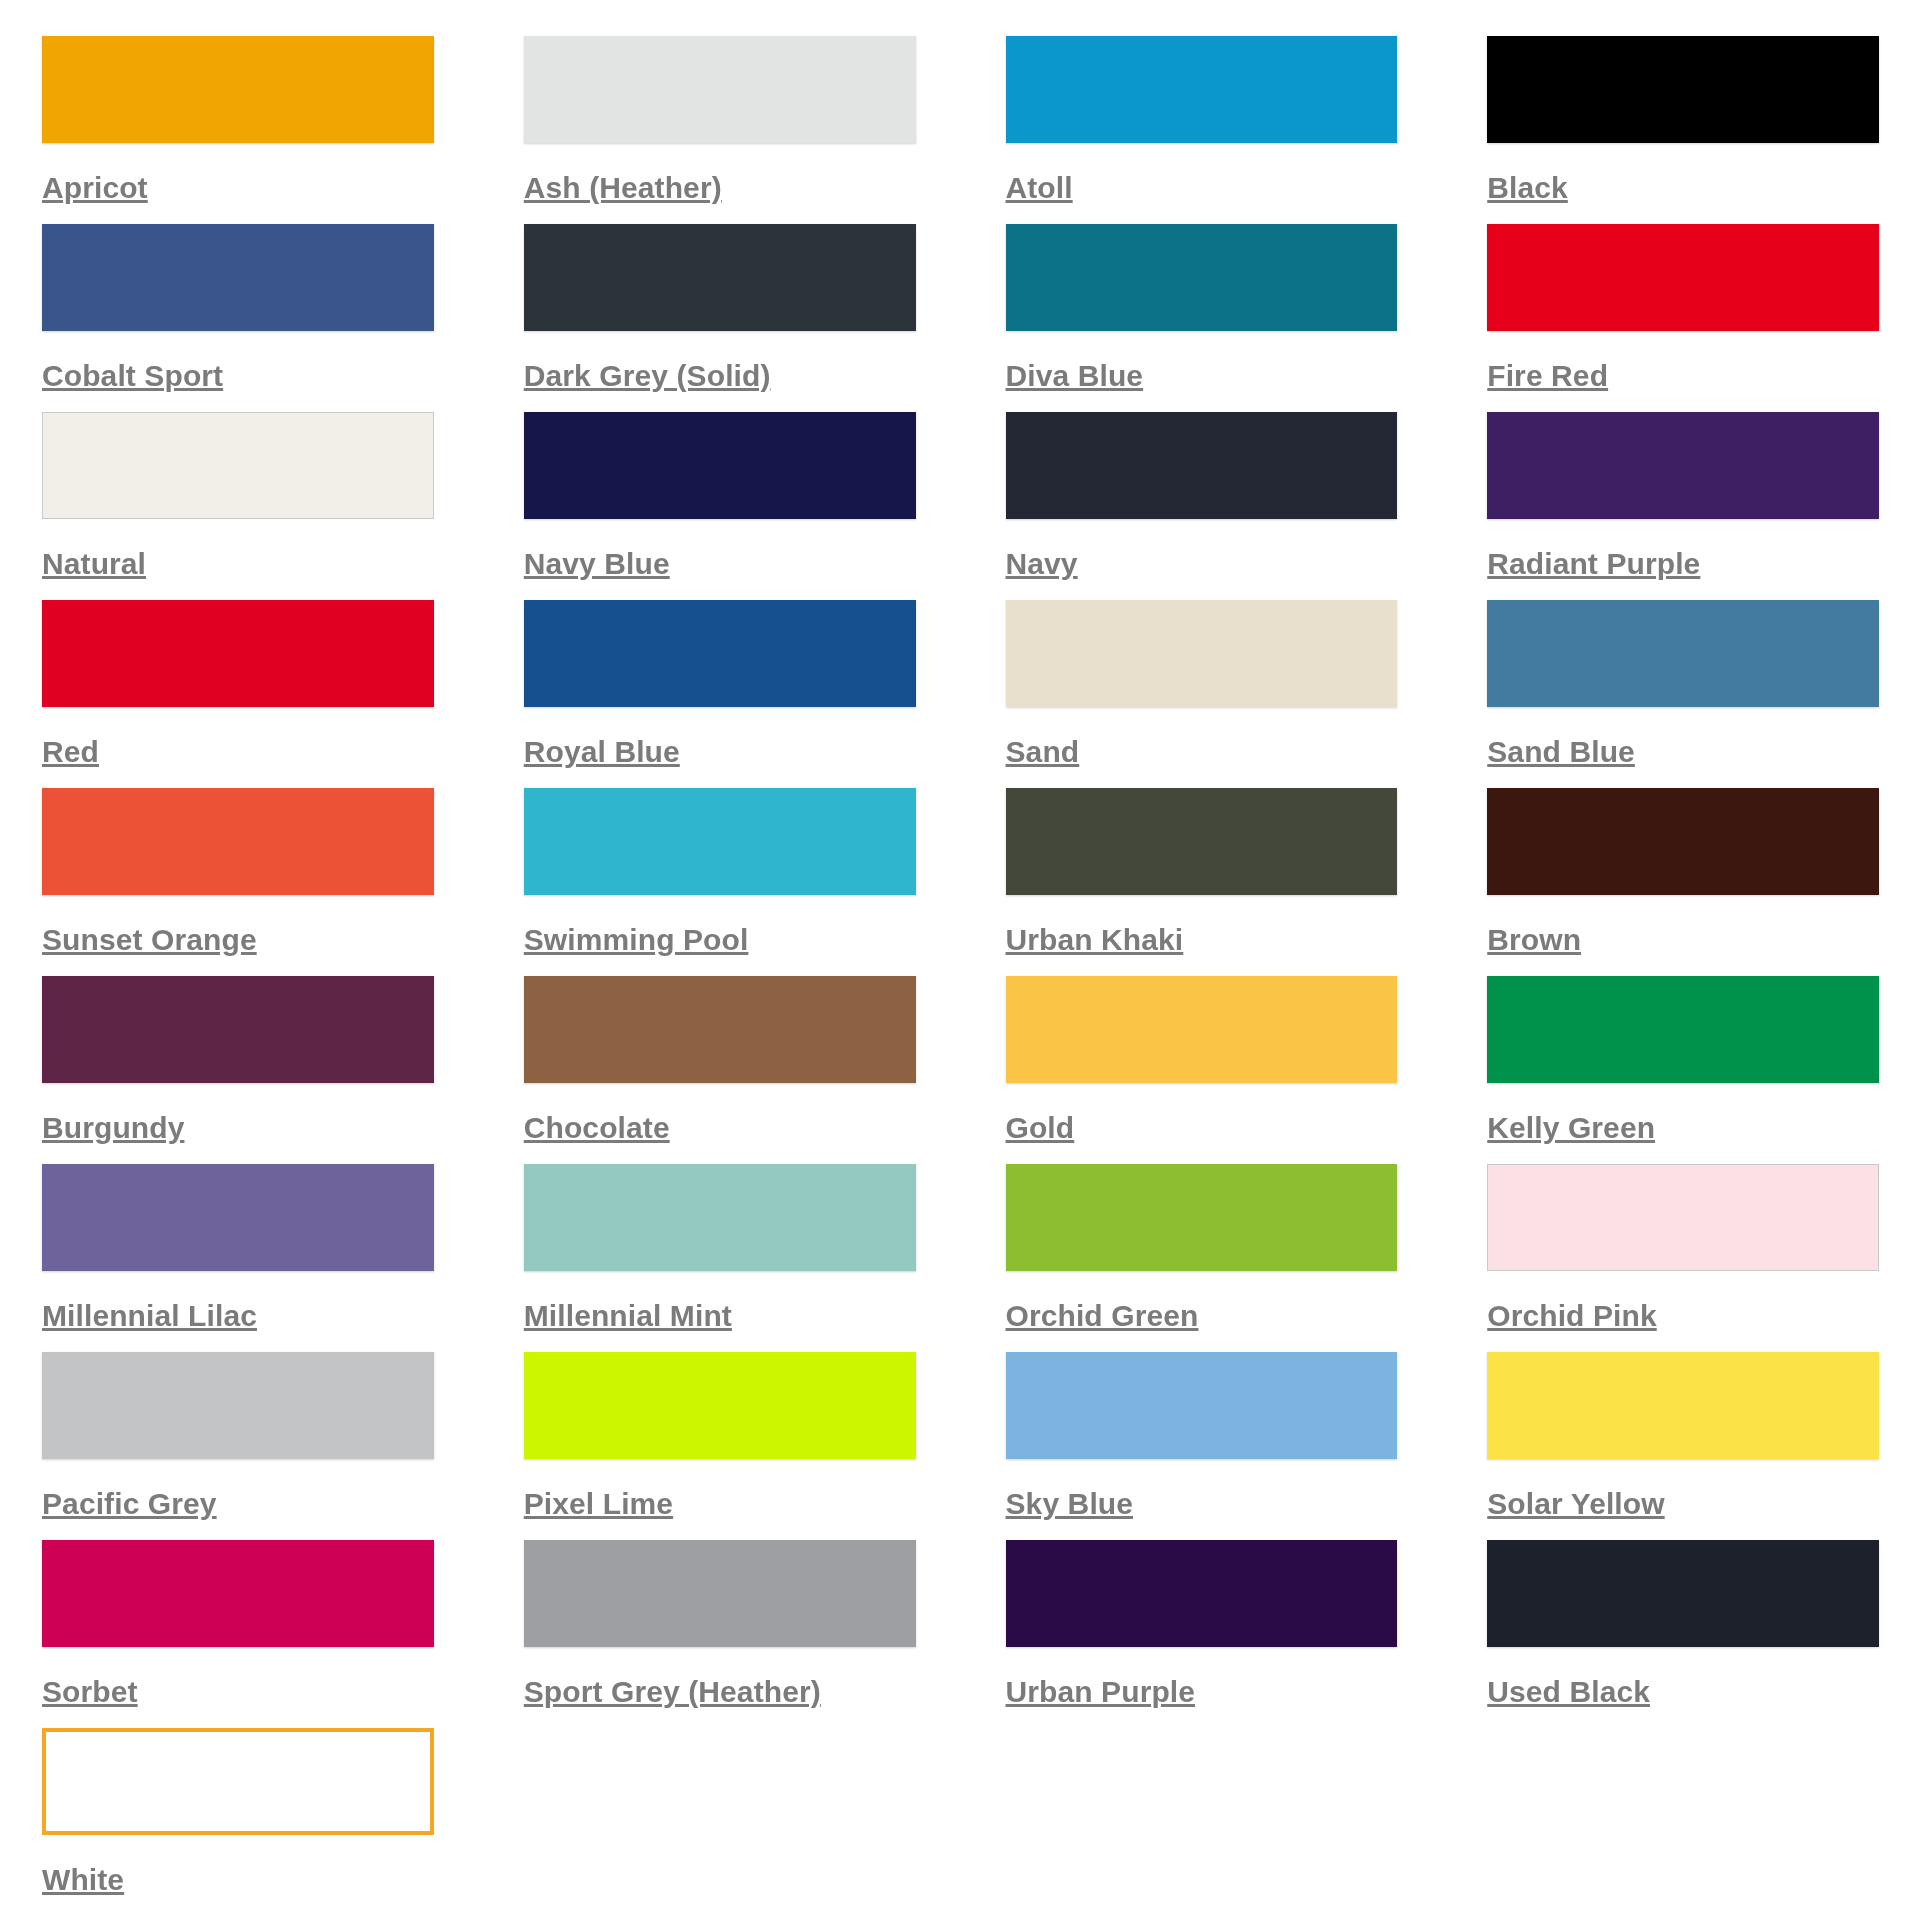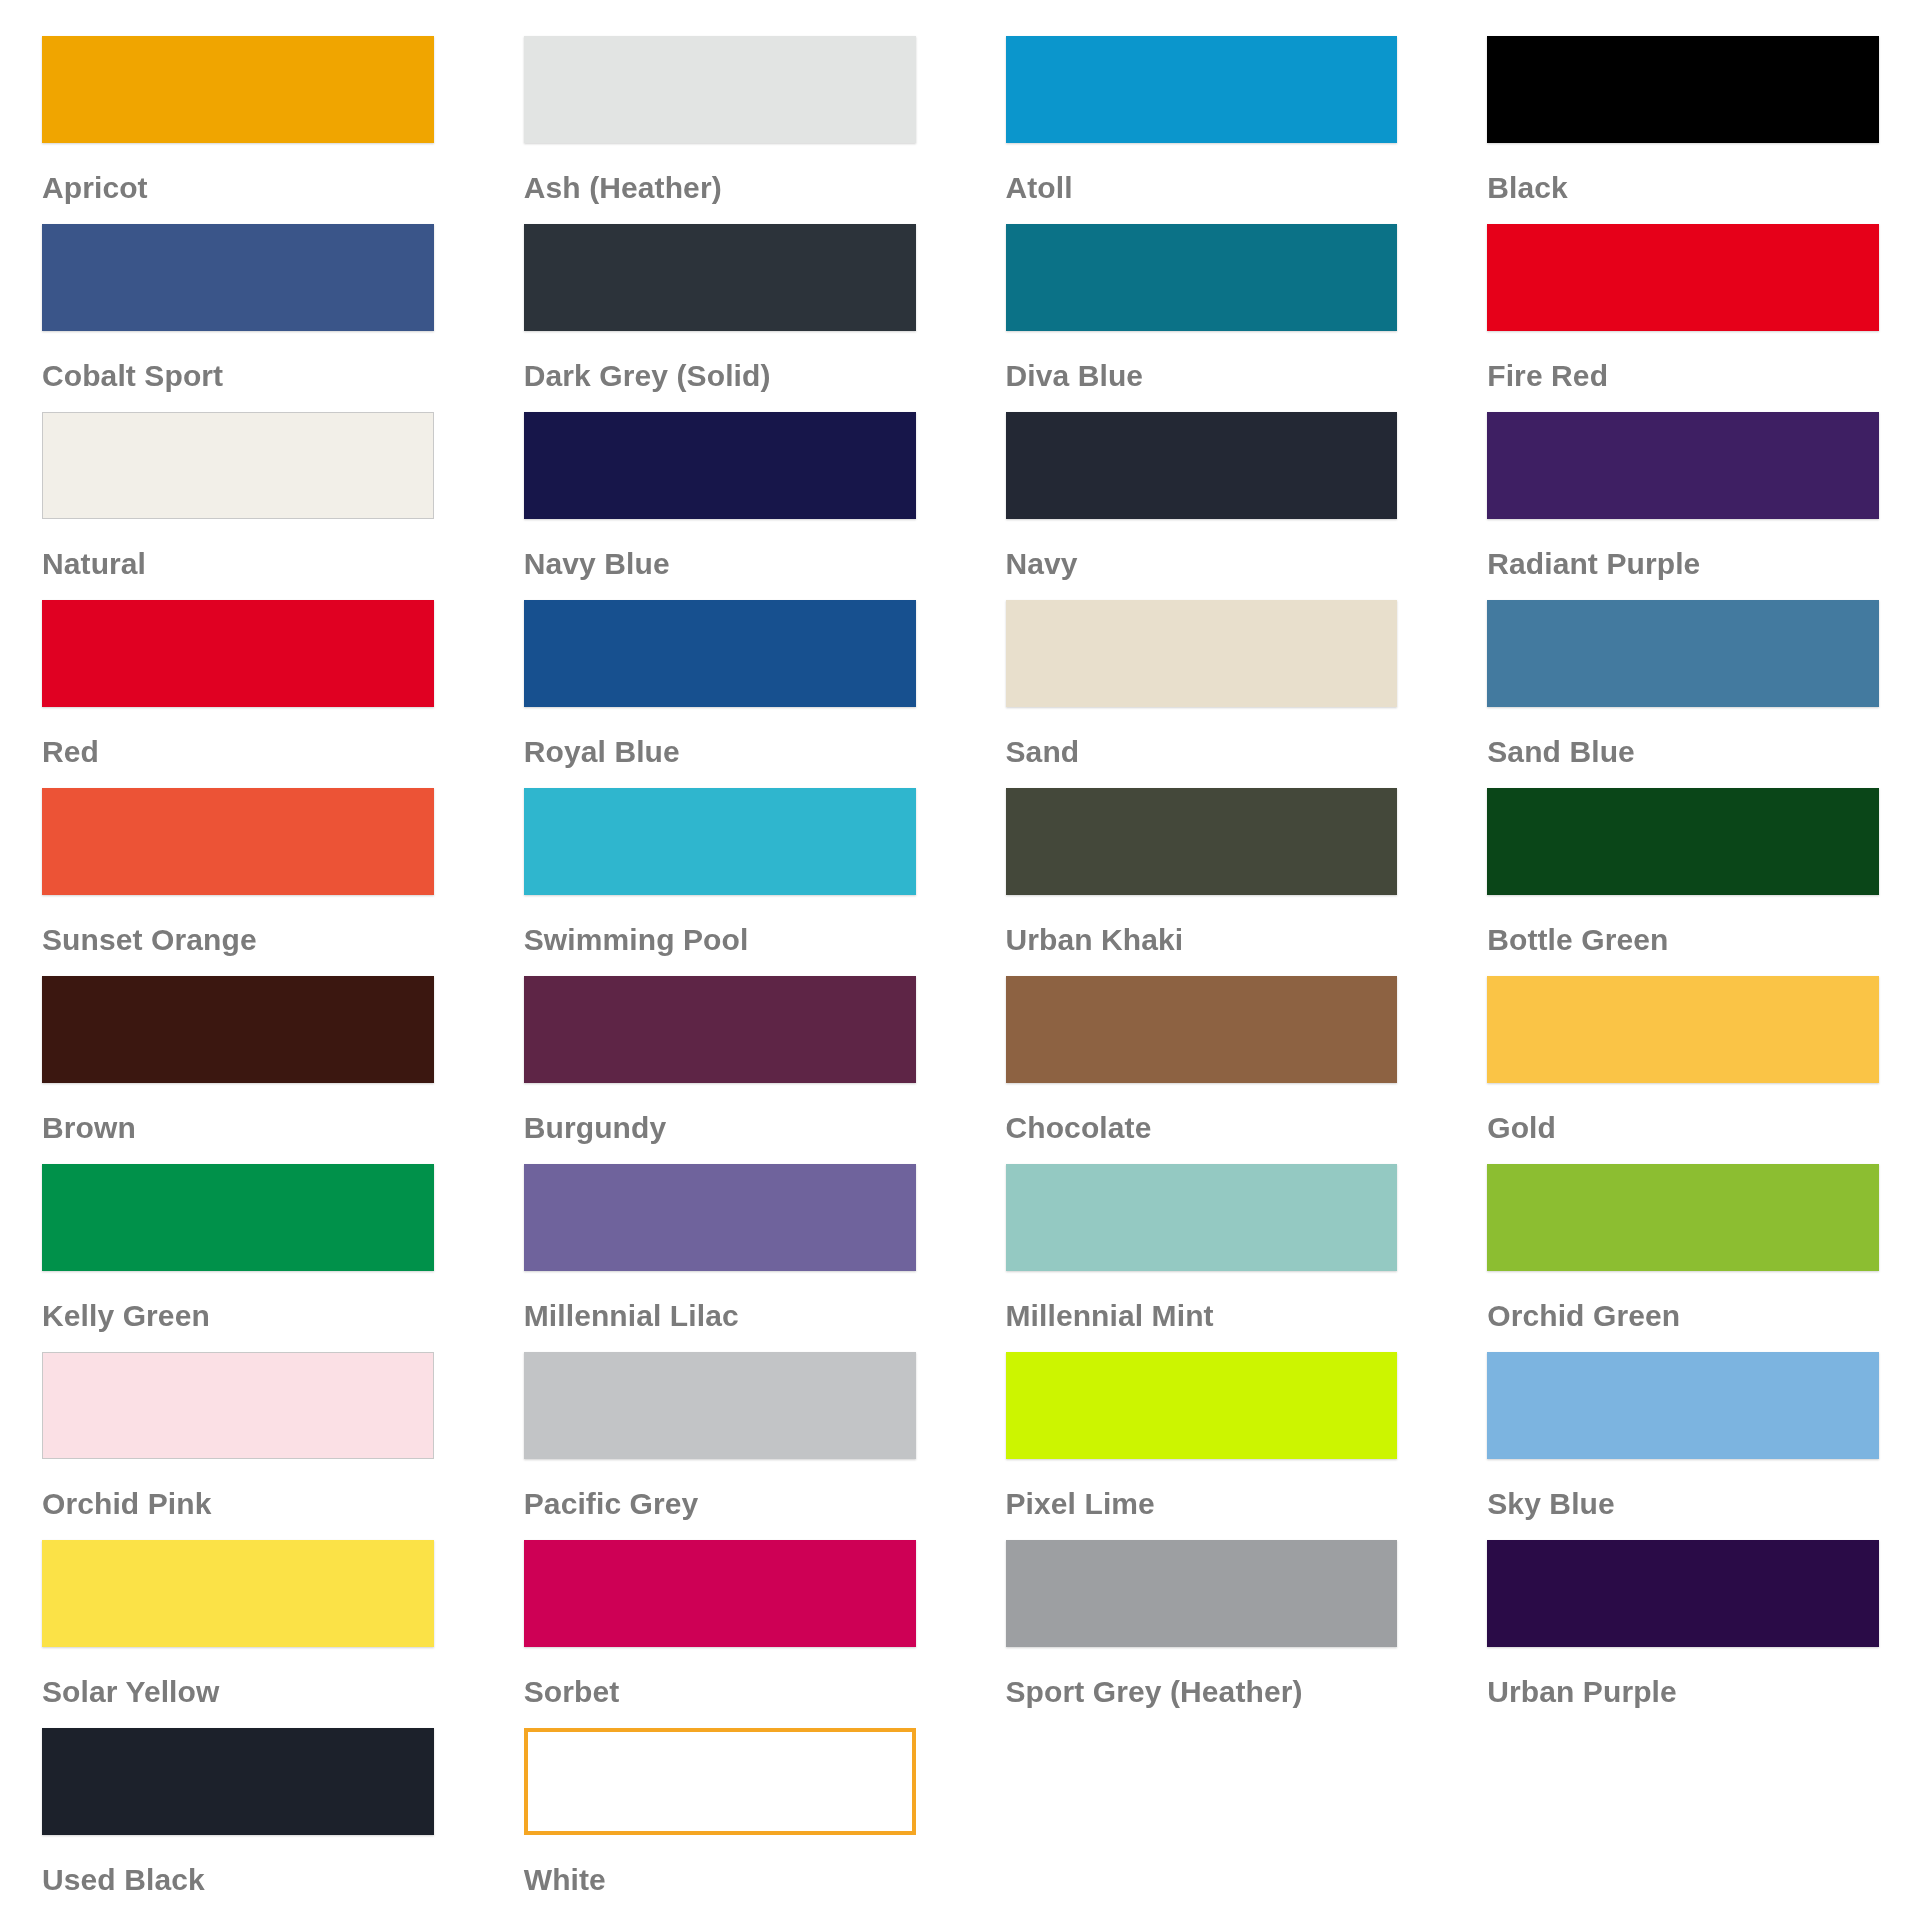--- a/index.html
+++ b/index.html
@@ -53,20 +53,21 @@
   }
 
   .swatch-label {
     font-size: 30px;
     font-weight: bold;
     color: #7b7b7b;
     letter-spacing: 0.1px;
     line-height: 1;
     padding-top: 30px;
     white-space: nowrap;
+    text-decoration: underline;
   }
 </style>
 </head>
 <body>
 
 <div id="swatch-grid">
     <div class="swatch-cell">
       <div class="swatch-chip" style="background-color: rgb(240, 165, 0);"></div>
       <div class="swatch-label">Apricot</div>
     </div>
@@ -136,24 +137,20 @@
     </div>
     <div class="swatch-cell">
       <div class="swatch-chip" style="background-color: rgb(47, 182, 206);"></div>
       <div class="swatch-label">Swimming Pool</div>
     </div>
     <div class="swatch-cell">
       <div class="swatch-chip" style="background-color: rgb(68, 72, 58);"></div>
       <div class="swatch-label">Urban Khaki</div>
     </div>
     <div class="swatch-cell">
-      <div class="swatch-chip" style="background-color: rgb(10, 70, 24);"></div>
-      <div class="swatch-label">Bottle Green</div>
-    </div>
-    <div class="swatch-cell">
       <div class="swatch-chip" style="background-color: rgb(59, 23, 16);"></div>
       <div class="swatch-label">Brown</div>
     </div>
     <div class="swatch-cell">
       <div class="swatch-chip" style="background-color: rgb(94, 37, 70);"></div>
       <div class="swatch-label">Burgundy</div>
     </div>
     <div class="swatch-cell">
       <div class="swatch-chip" style="background-color: rgb(141, 98, 66);"></div>
       <div class="swatch-label">Chocolate</div>

